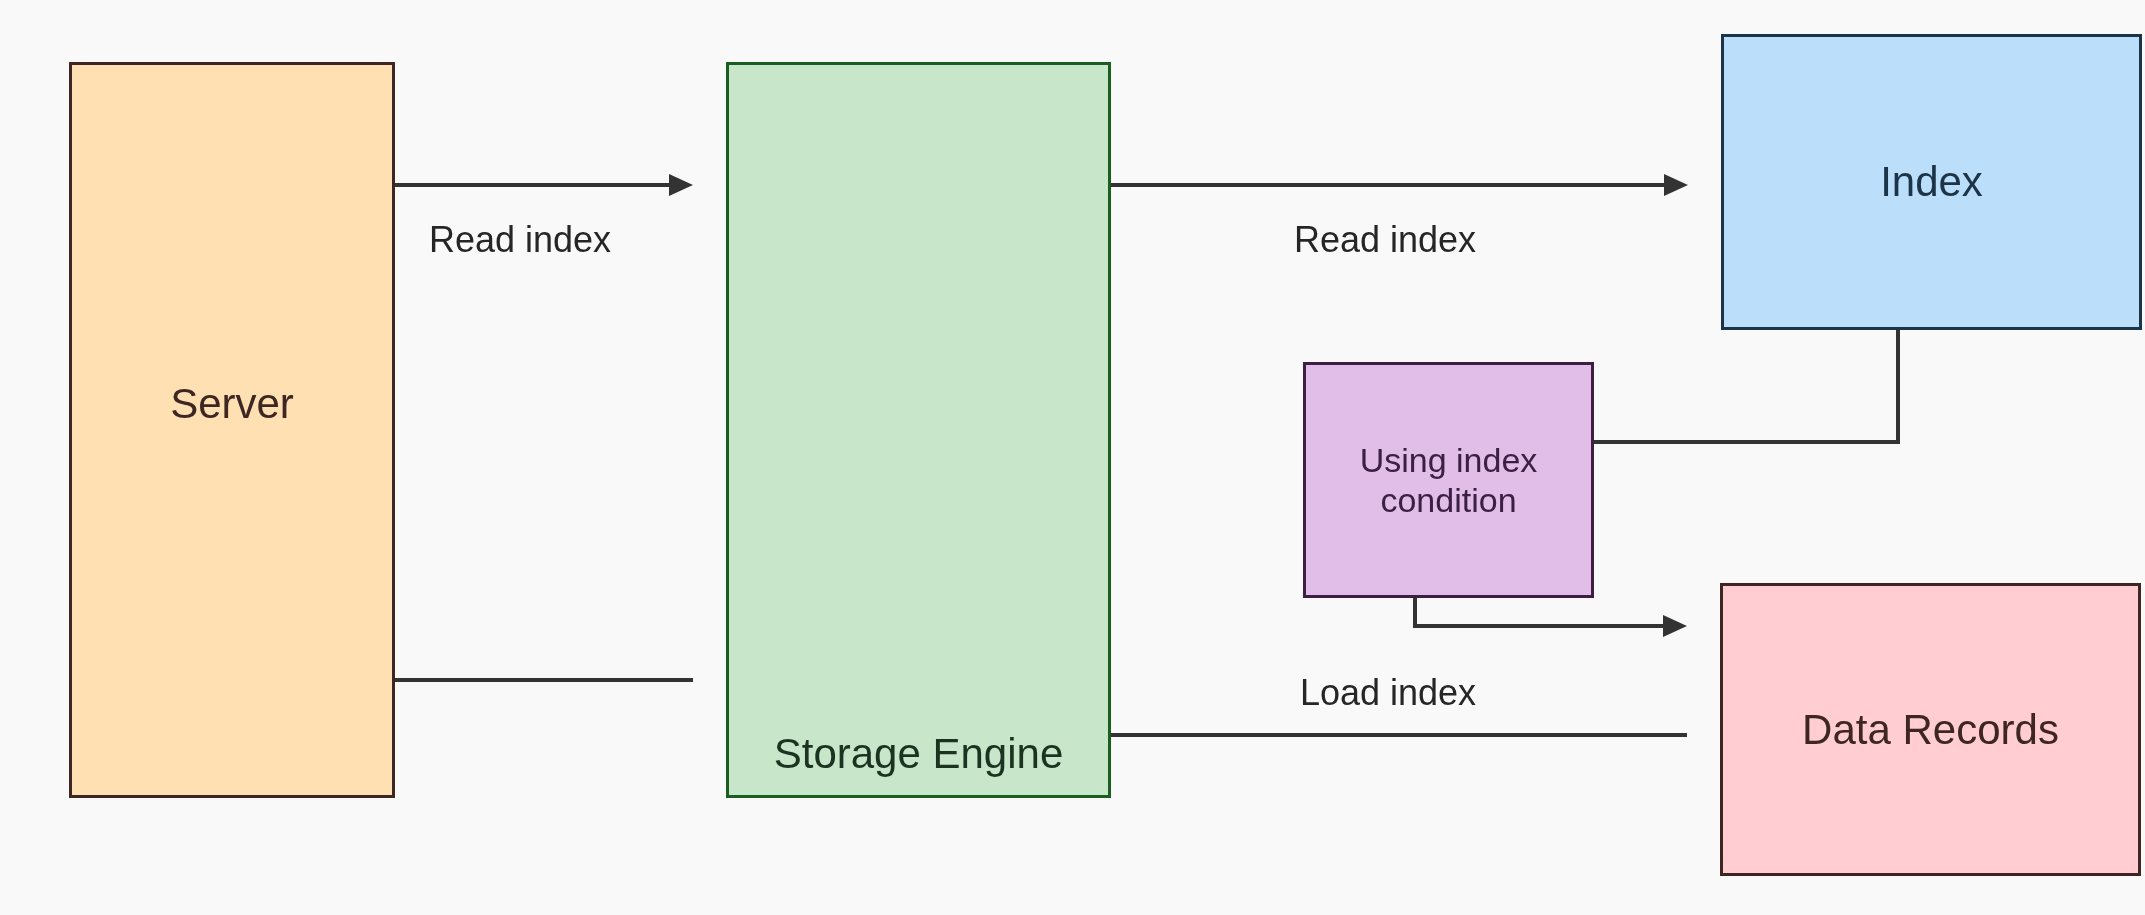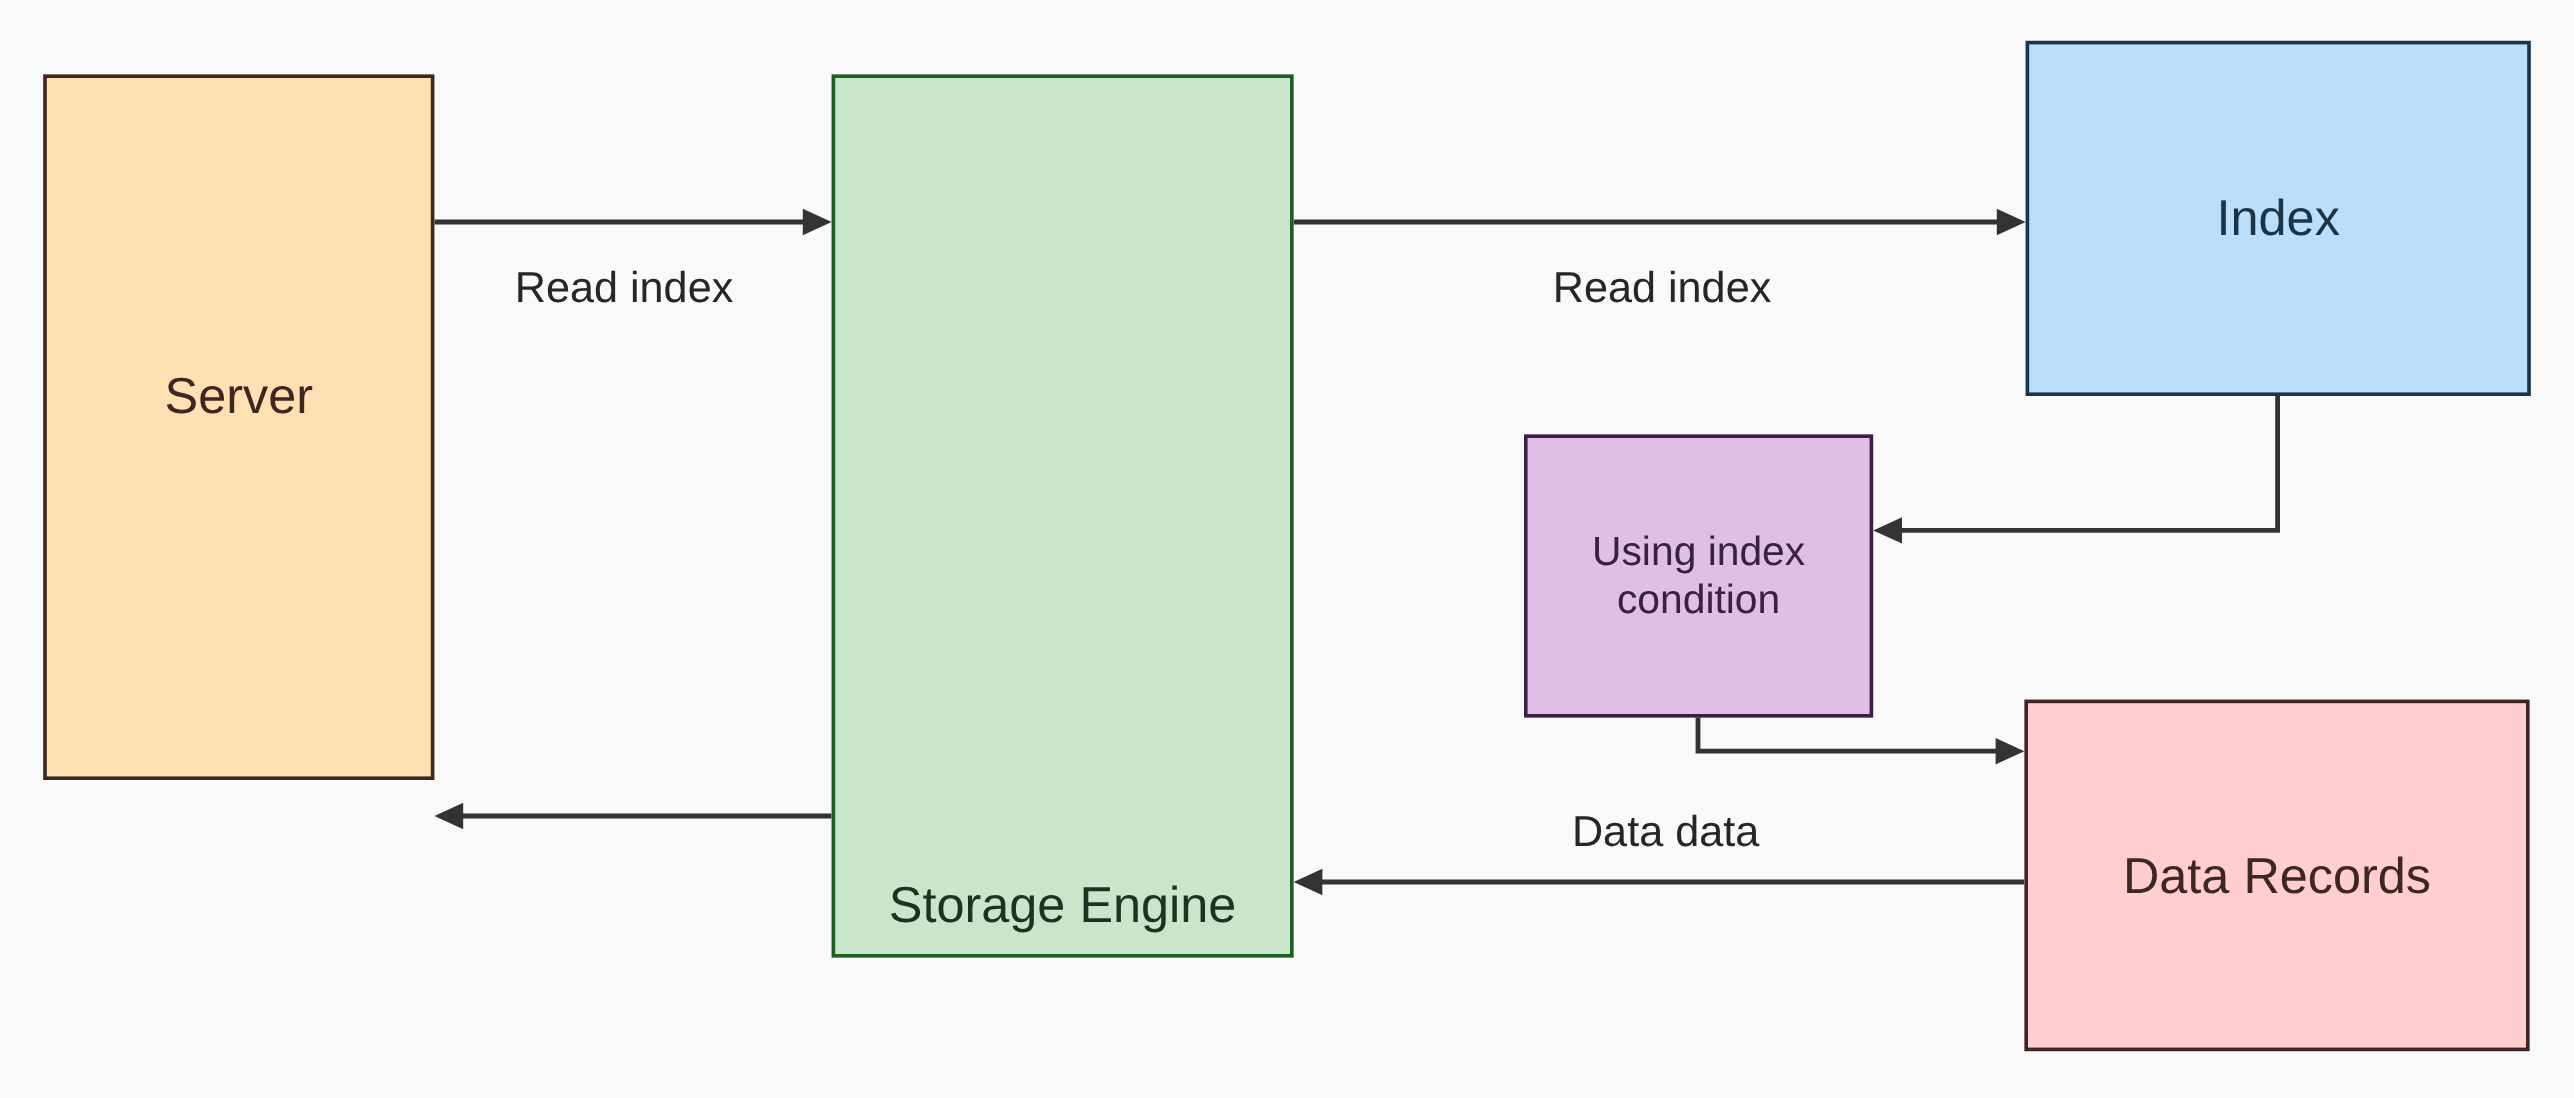--- a/index.html
+++ b/index.html
@@ -16,30 +16,31 @@
     font-family: "Liberation Sans", sans-serif;
     overflow: hidden;
   }
   .node {
     position: absolute;
     box-sizing: border-box;
     display: flex;
     align-items: center;
     justify-content: center;
     text-align: center;
+    margin-left: 33px;
   }
   .node-label {
     display: block;
     line-height: 1.18;
     white-space: pre-line;
   }
 
   
   #node-server {
-    left: 36px; top: 62px; width: 326px; height: 588px;
+    left: 36px; top: 62px; width: 326px; height: 736px;
     background: #ffe0b2;
     border: 3px solid #3e2723;
   }
   #node-server .node-label {
     font-size: 42px; color: #3e2723;
     position: relative; top: -26px;
   }
 
   #node-storage-engine {
     left: 693px; top: 62px; width: 385px; height: 736px;
@@ -164,15 +165,15 @@
   </div>
 
   <div class="node" id="node-data-records">
     <span class="node-label">Data Records</span>
   </div>
 
   <div class="edge-label" id="edge-label-read-data">Read index</div>
 
   <div class="edge-label" id="edge-label-read-index">Read index</div>
 
-  <div class="edge-label" id="edge-label-load-data">Data data</div>
+  <div class="edge-label" id="edge-label-load-data">Load index</div>
 
 </div>
 
 </body></html>

